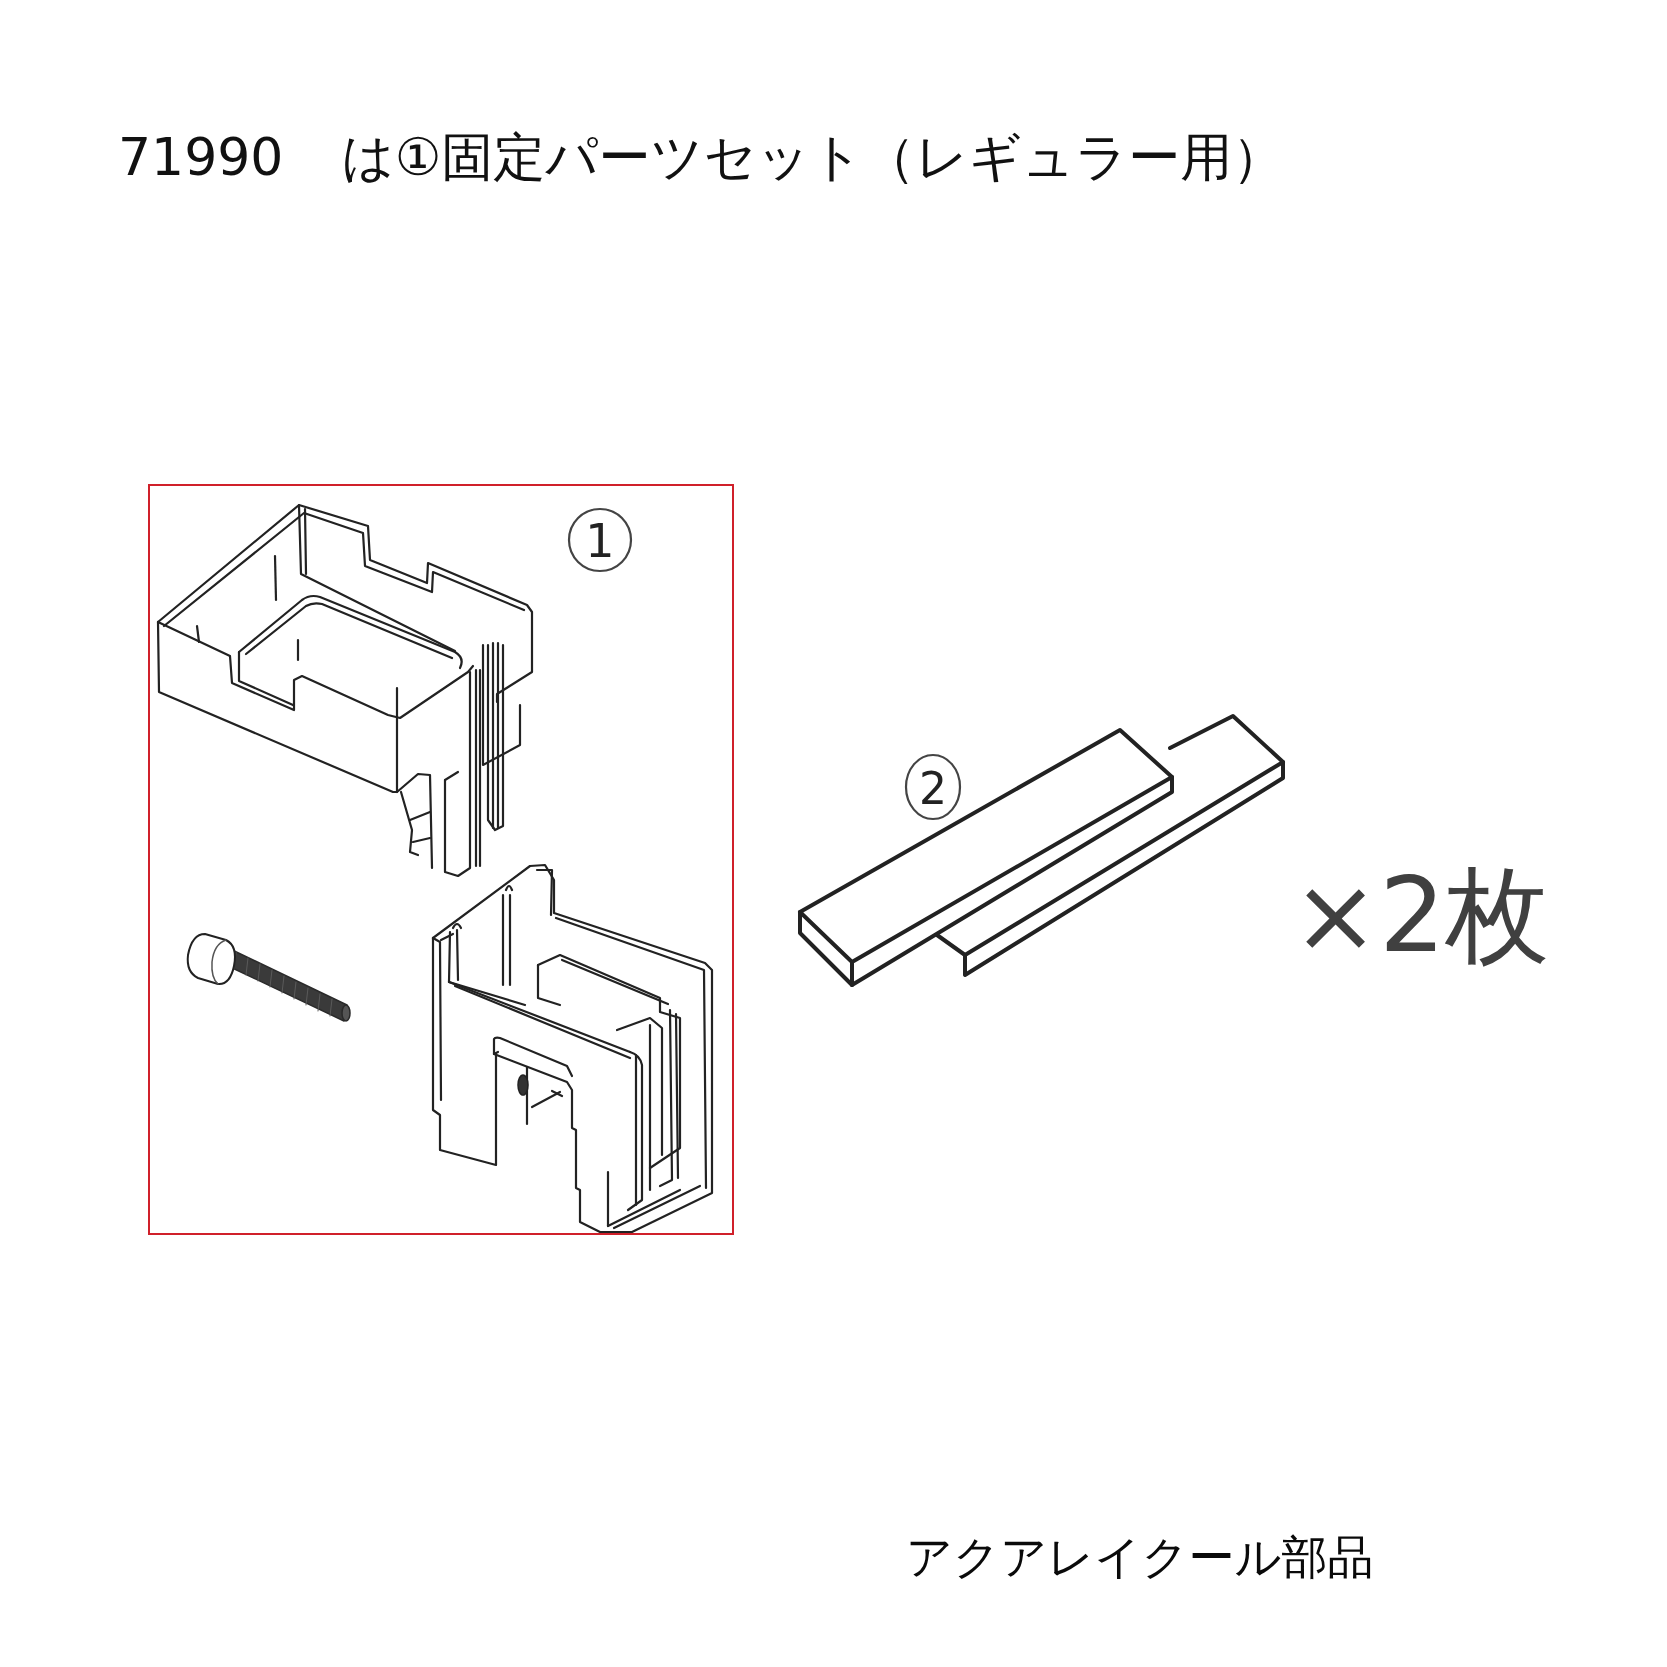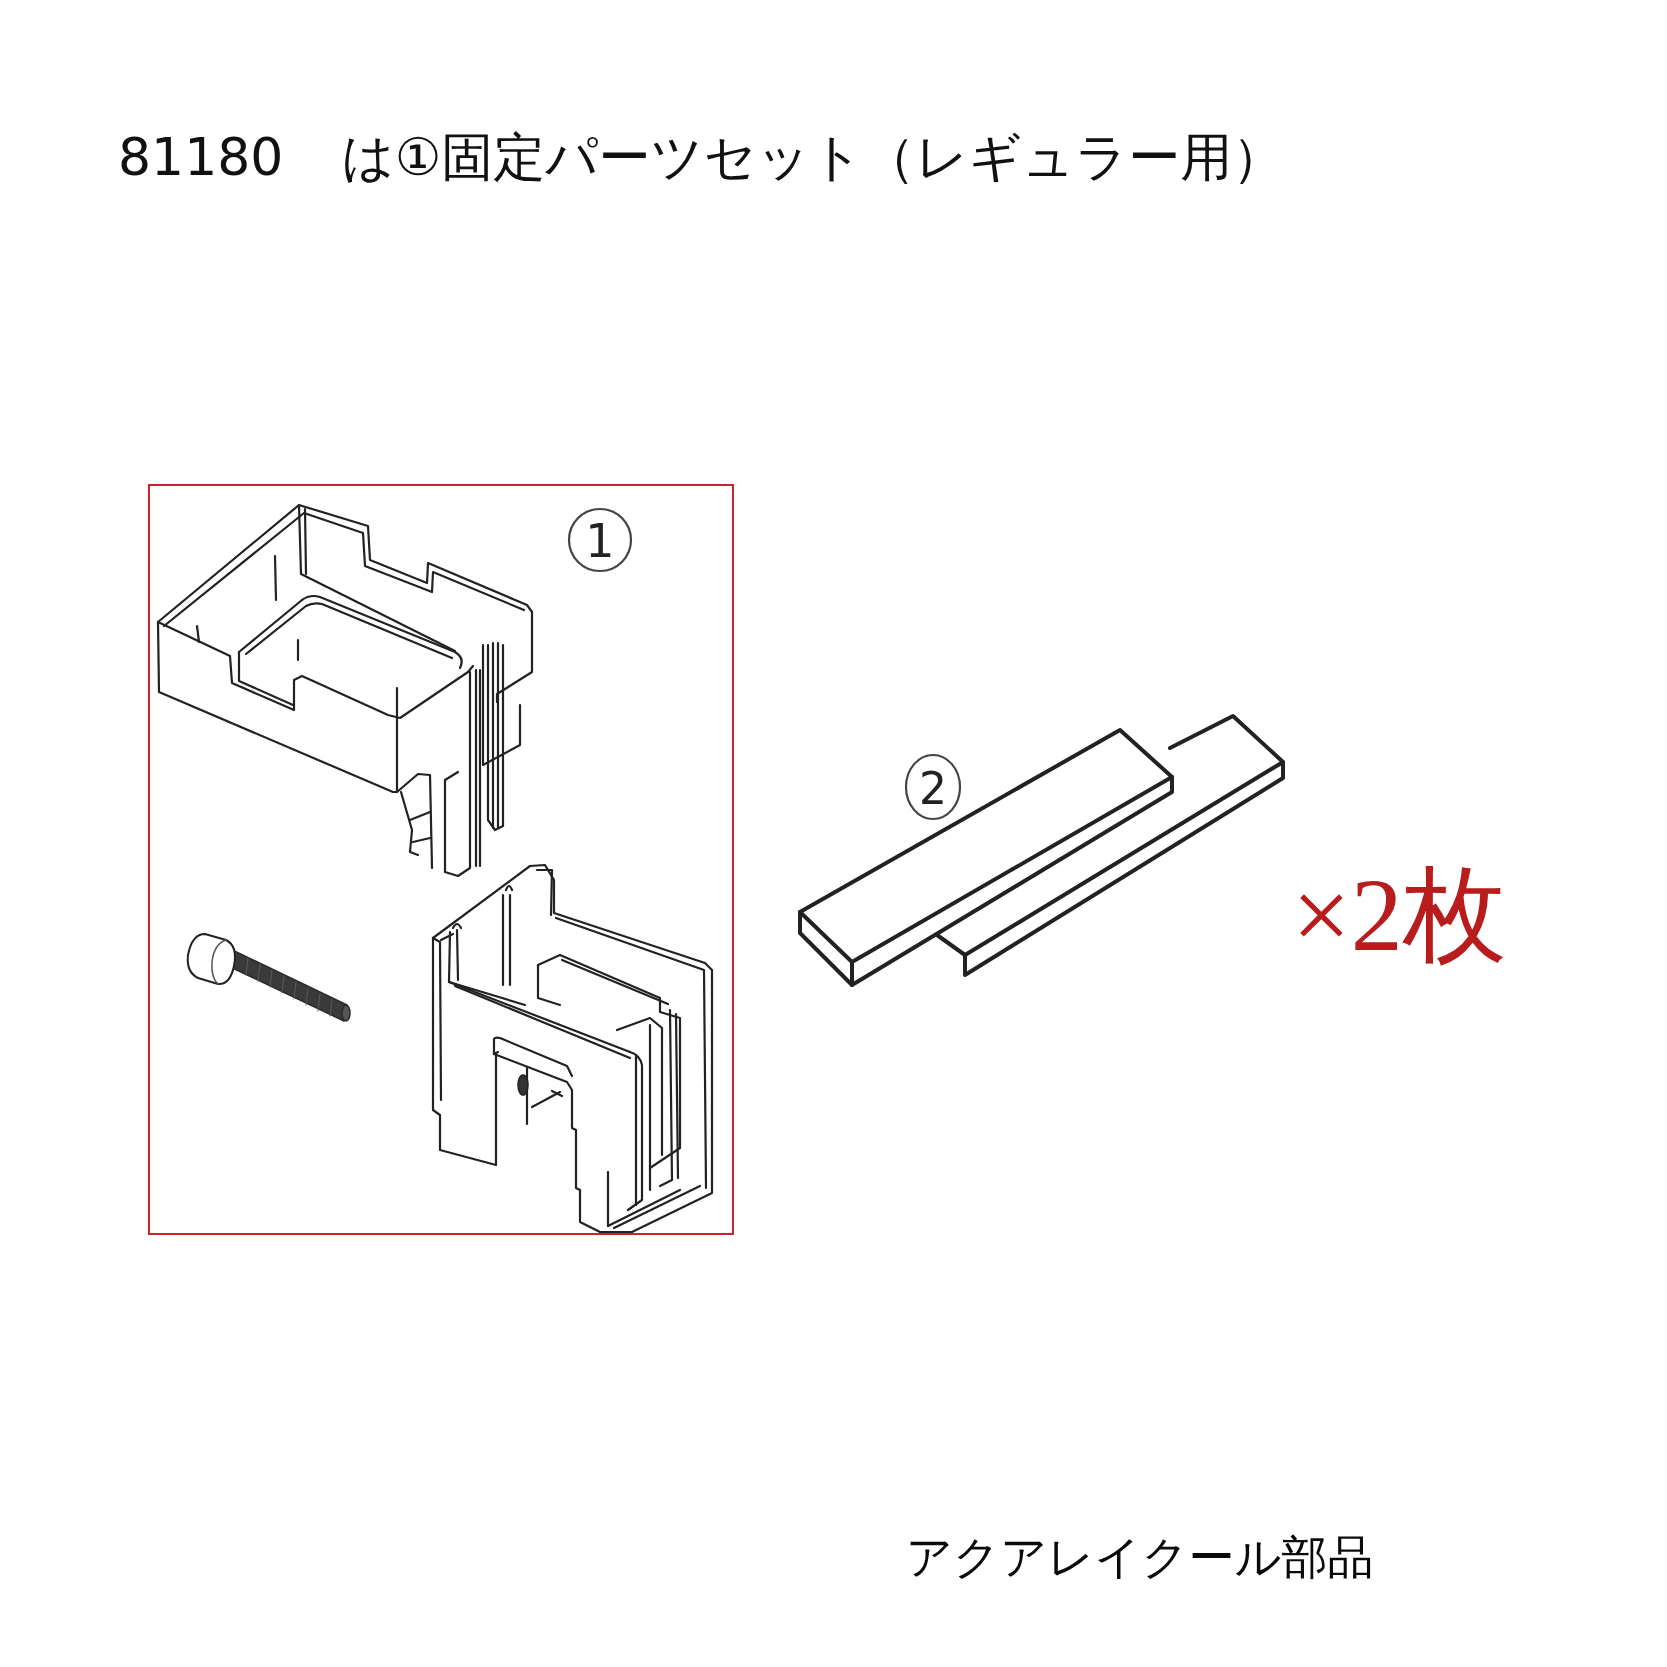--- a/index.html
+++ b/index.html
@@ -5,29 +5,29 @@
   html, body { margin: 0; padding: 0; background: #ffffff; }
   body { width: 1667px; height: 1667px; position: relative; overflow: hidden;
          font-family: "DejaVu Sans", "Liberation Sans", sans-serif; color: #111; }
   .title { position: absolute; left: 118px; top: 122px; font-size: 52px; line-height: 70px;
            white-space: pre; letter-spacing: 0px; color: #111; }
   .title .code { margin-right: 58px; }
   .frame { position: absolute; left: 148px; top: 484px; width: 582px; height: 747px;
            border: 2px solid #d0202a; box-sizing: content-box; }
   .art { position: absolute; left: 0; top: 0; }
   .qty { position: absolute; left: 1292px; top: 850px; font-size: 104px; line-height: 130px;
-         color: #b91c1c; white-space: nowrap; font-family: Liberation Serif, serif; }
+         color: #404040; white-space: nowrap; }
   .footer { position: absolute; left: 906px; top: 1527px; font-size: 46px; font-weight: normal;
             line-height: 60px; color: #0a0a0a; white-space: nowrap; }
   .callout-text { font-family: "DejaVu Sans", sans-serif; }
 </style>
 </head>
 <body>
 
-<div class="title"><span class="code">81180</span><span>は①固定パーツセット（レギュラー用）</span></div>
+<div class="title"><span class="code">71990</span><span>は①固定パーツセット（レギュラー用）</span></div>
 
 <div class="frame"></div>
 
 <svg class="art" width="1667" height="1667" viewBox="0 0 1667 1667">
   <g fill="none" stroke="#222" stroke-width="2.2" stroke-linejoin="round" stroke-linecap="round">
 
     <g>
 
       <path d="M158,622 L299,505 L368,526 L370,560 L427,583 L428,563 L527,605 L532,612 L532,672 L497,694 L497,702"></path>
       <path d="M164,626 L304,513 L363,533 L365,566 L432,592 L433,572 L524,610"></path>

